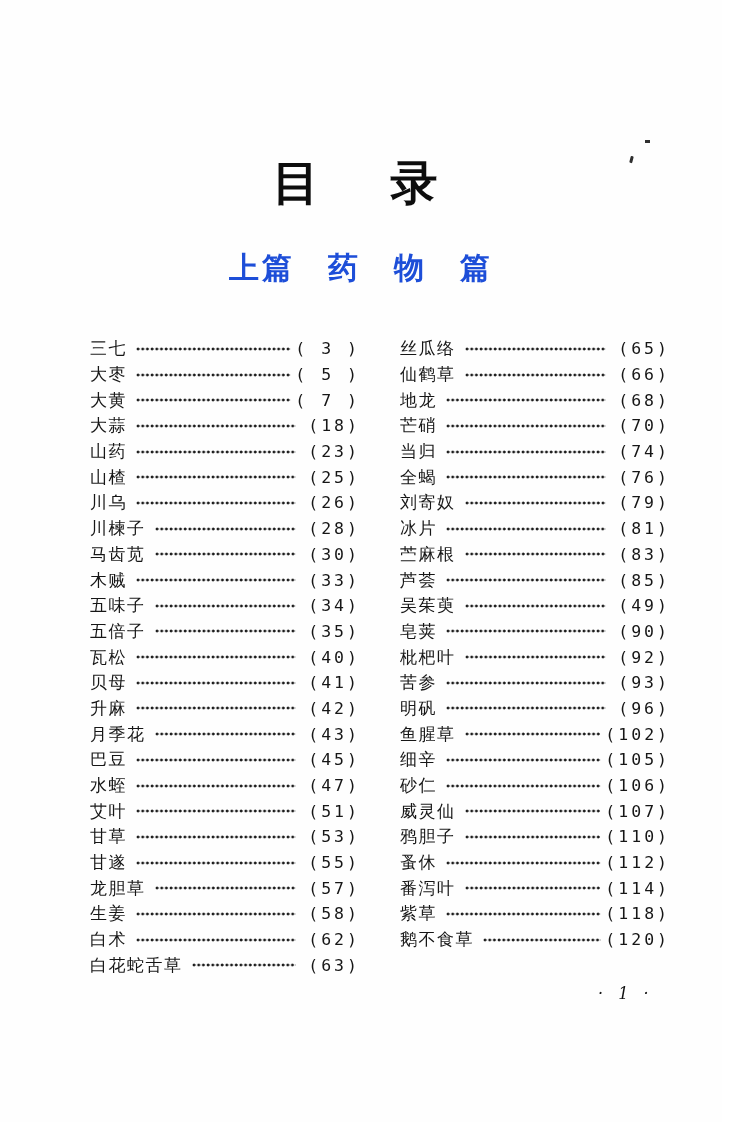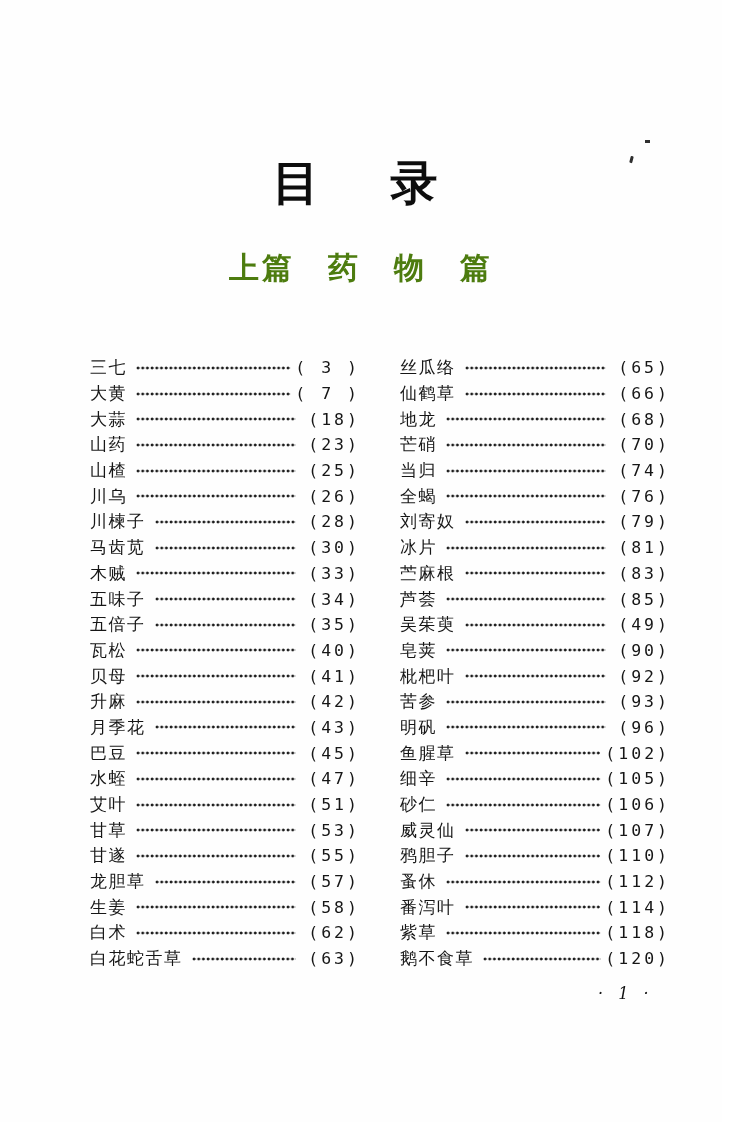--- a/index.html
+++ b/index.html
@@ -33,26 +33,26 @@
   .section-heading {
     position: absolute;
     top: 251px;
     left: 0;
     right: 0;
     text-align: center;
     font-weight: bold;
     font-size: 30px;
     line-height: 1.15;
     letter-spacing: 3px;
-    color: #4d7c0f;
+    color: #1d4ed8;
     white-space: pre;
   }
   .toc {
     position: absolute;
-    top: 355px;
+    top: 336px;
     left: 90px;
     width: 580px;
     display: flex;
     gap: 40px;
     font-size: 17px;
   }
   .toc-col {
     flex: 1 1 0;
     min-width: 0;
   }
@@ -111,20 +111,25 @@
   <div class="section-heading">上篇　药　物　篇</div>
 
   <div class="toc">
     <div class="toc-col">
   <div class="toc-row">
     <span class="entry-name">三七</span>
     <span class="dot-leader"></span>
     <span class="entry-page">( 3 )</span>
   </div>
 
+  <div class="toc-row">
+    <span class="entry-name">大枣</span>
+    <span class="dot-leader"></span>
+    <span class="entry-page">( 5 )</span>
+  </div>
 
   <div class="toc-row">
     <span class="entry-name">大黄</span>
     <span class="dot-leader"></span>
     <span class="entry-page">( 7 )</span>
   </div>
 
   <div class="toc-row">
     <span class="entry-name">大蒜</span>
     <span class="dot-leader"></span>

